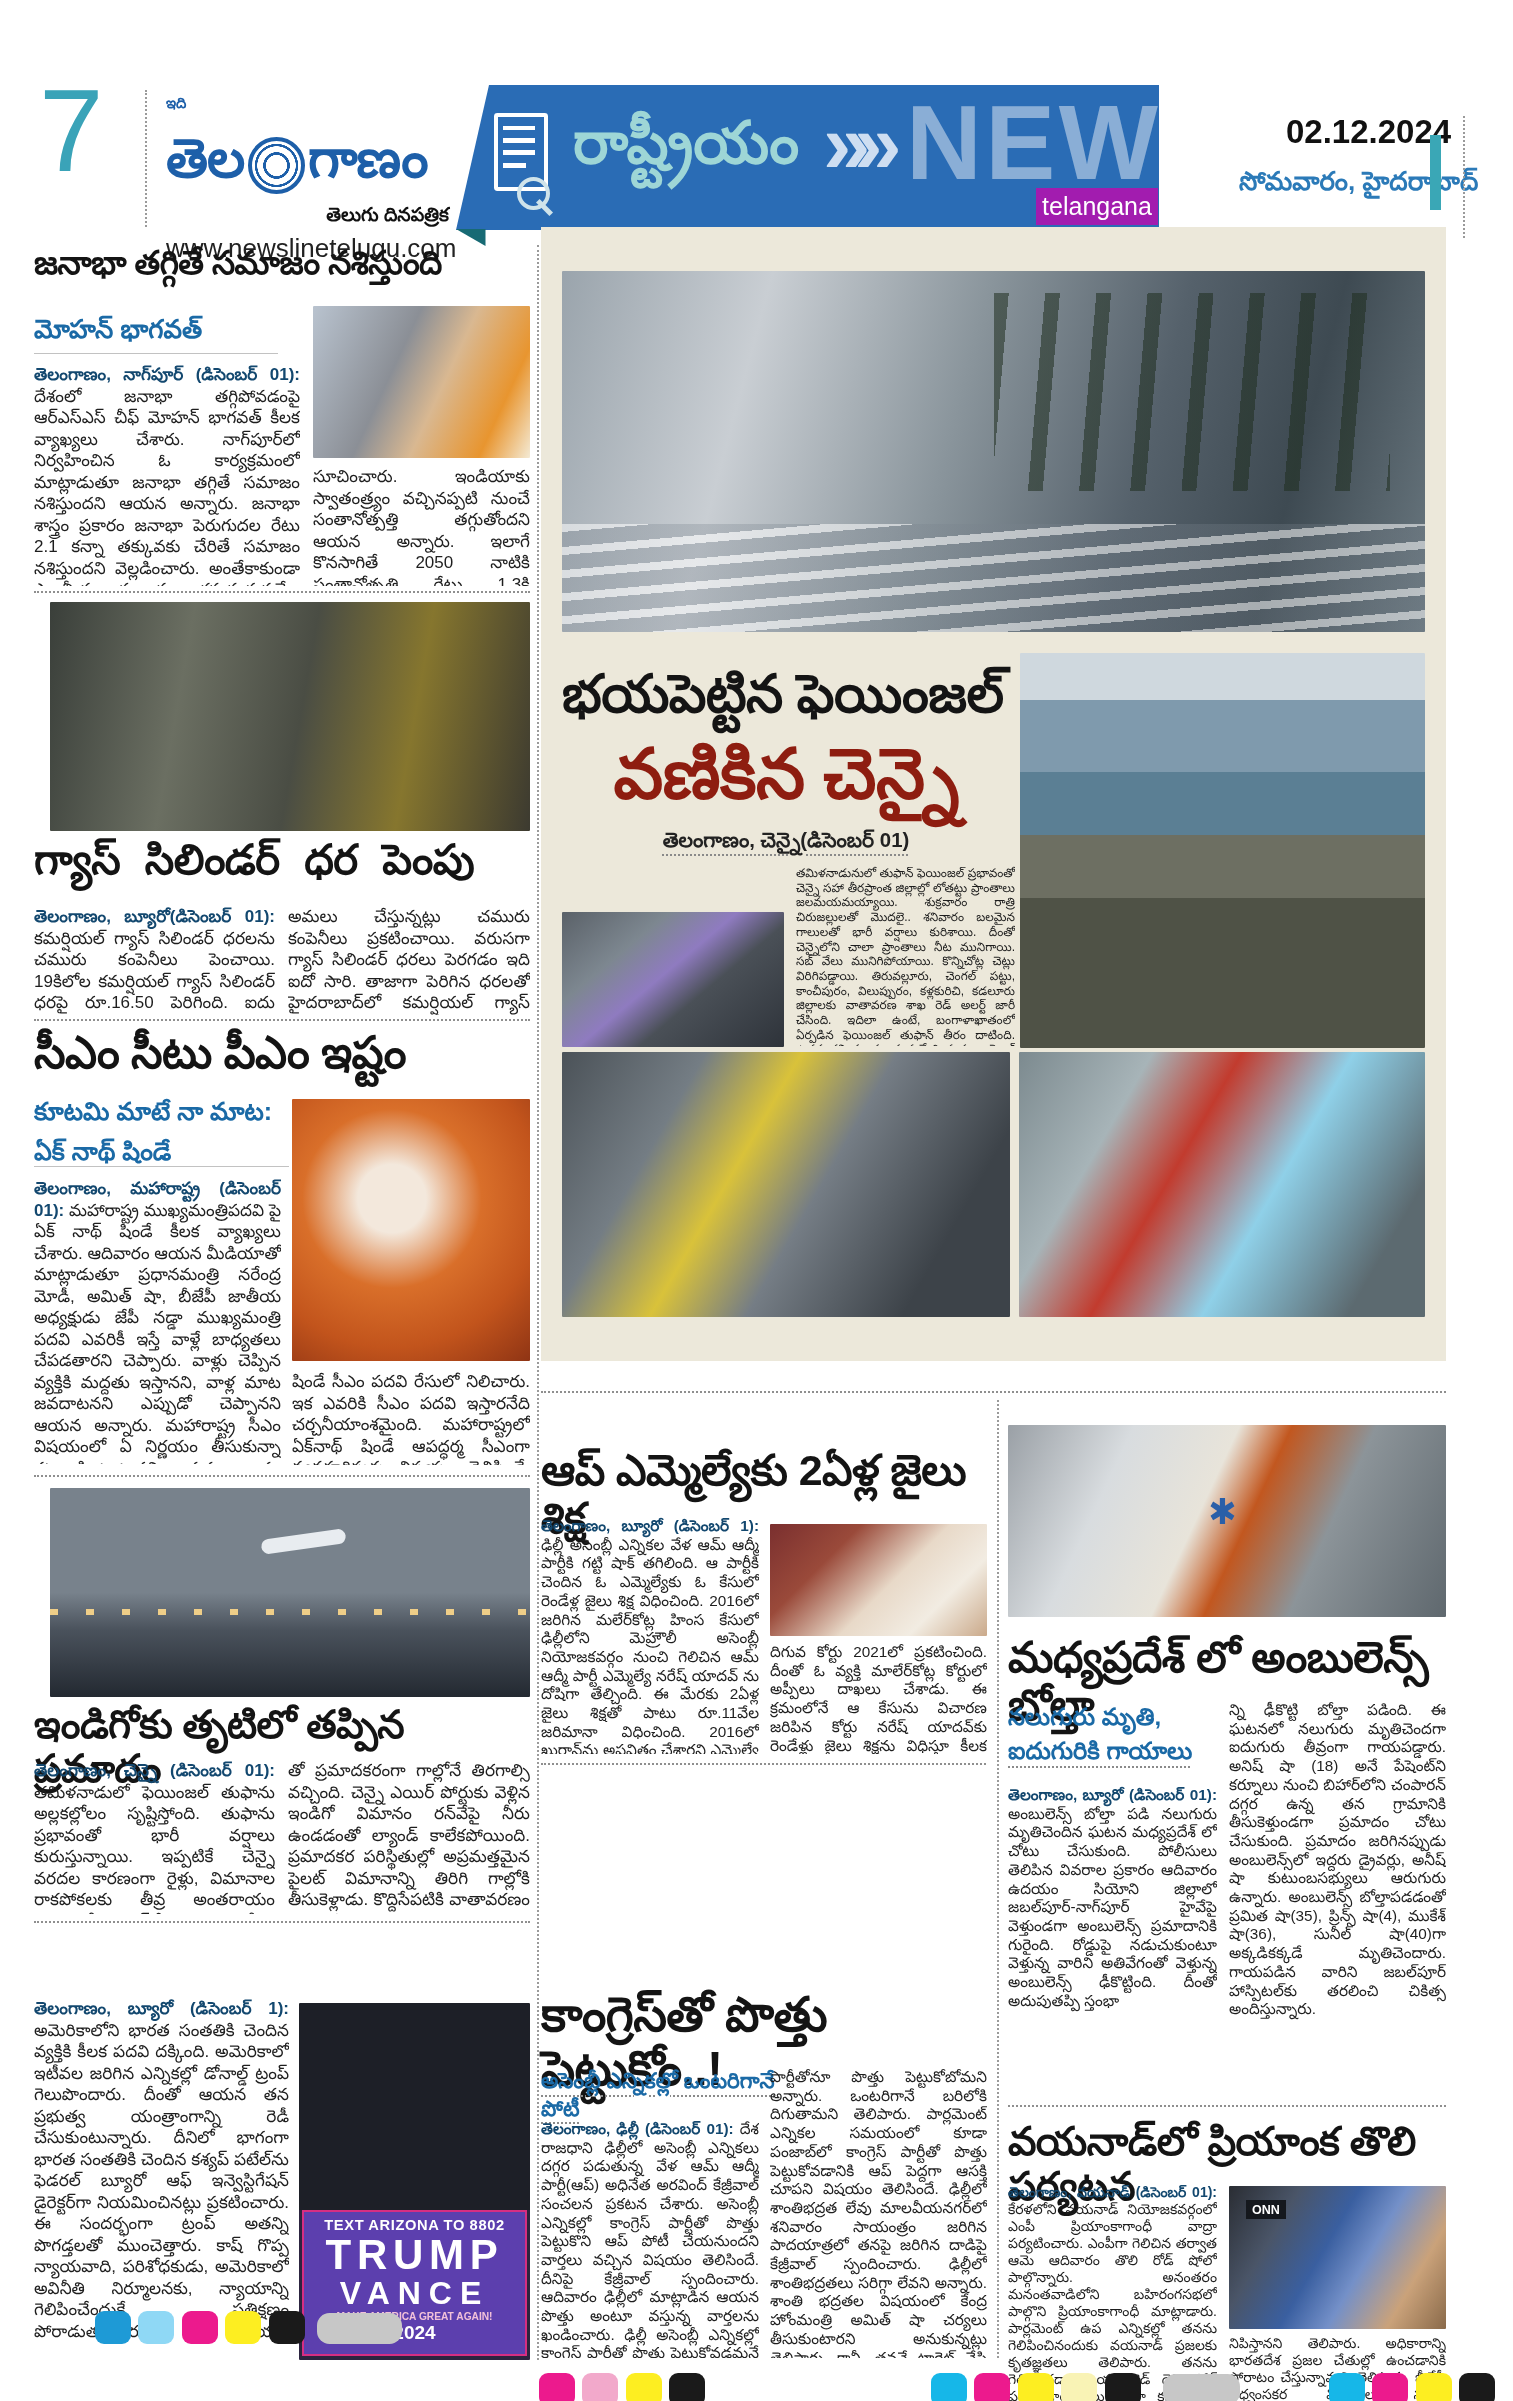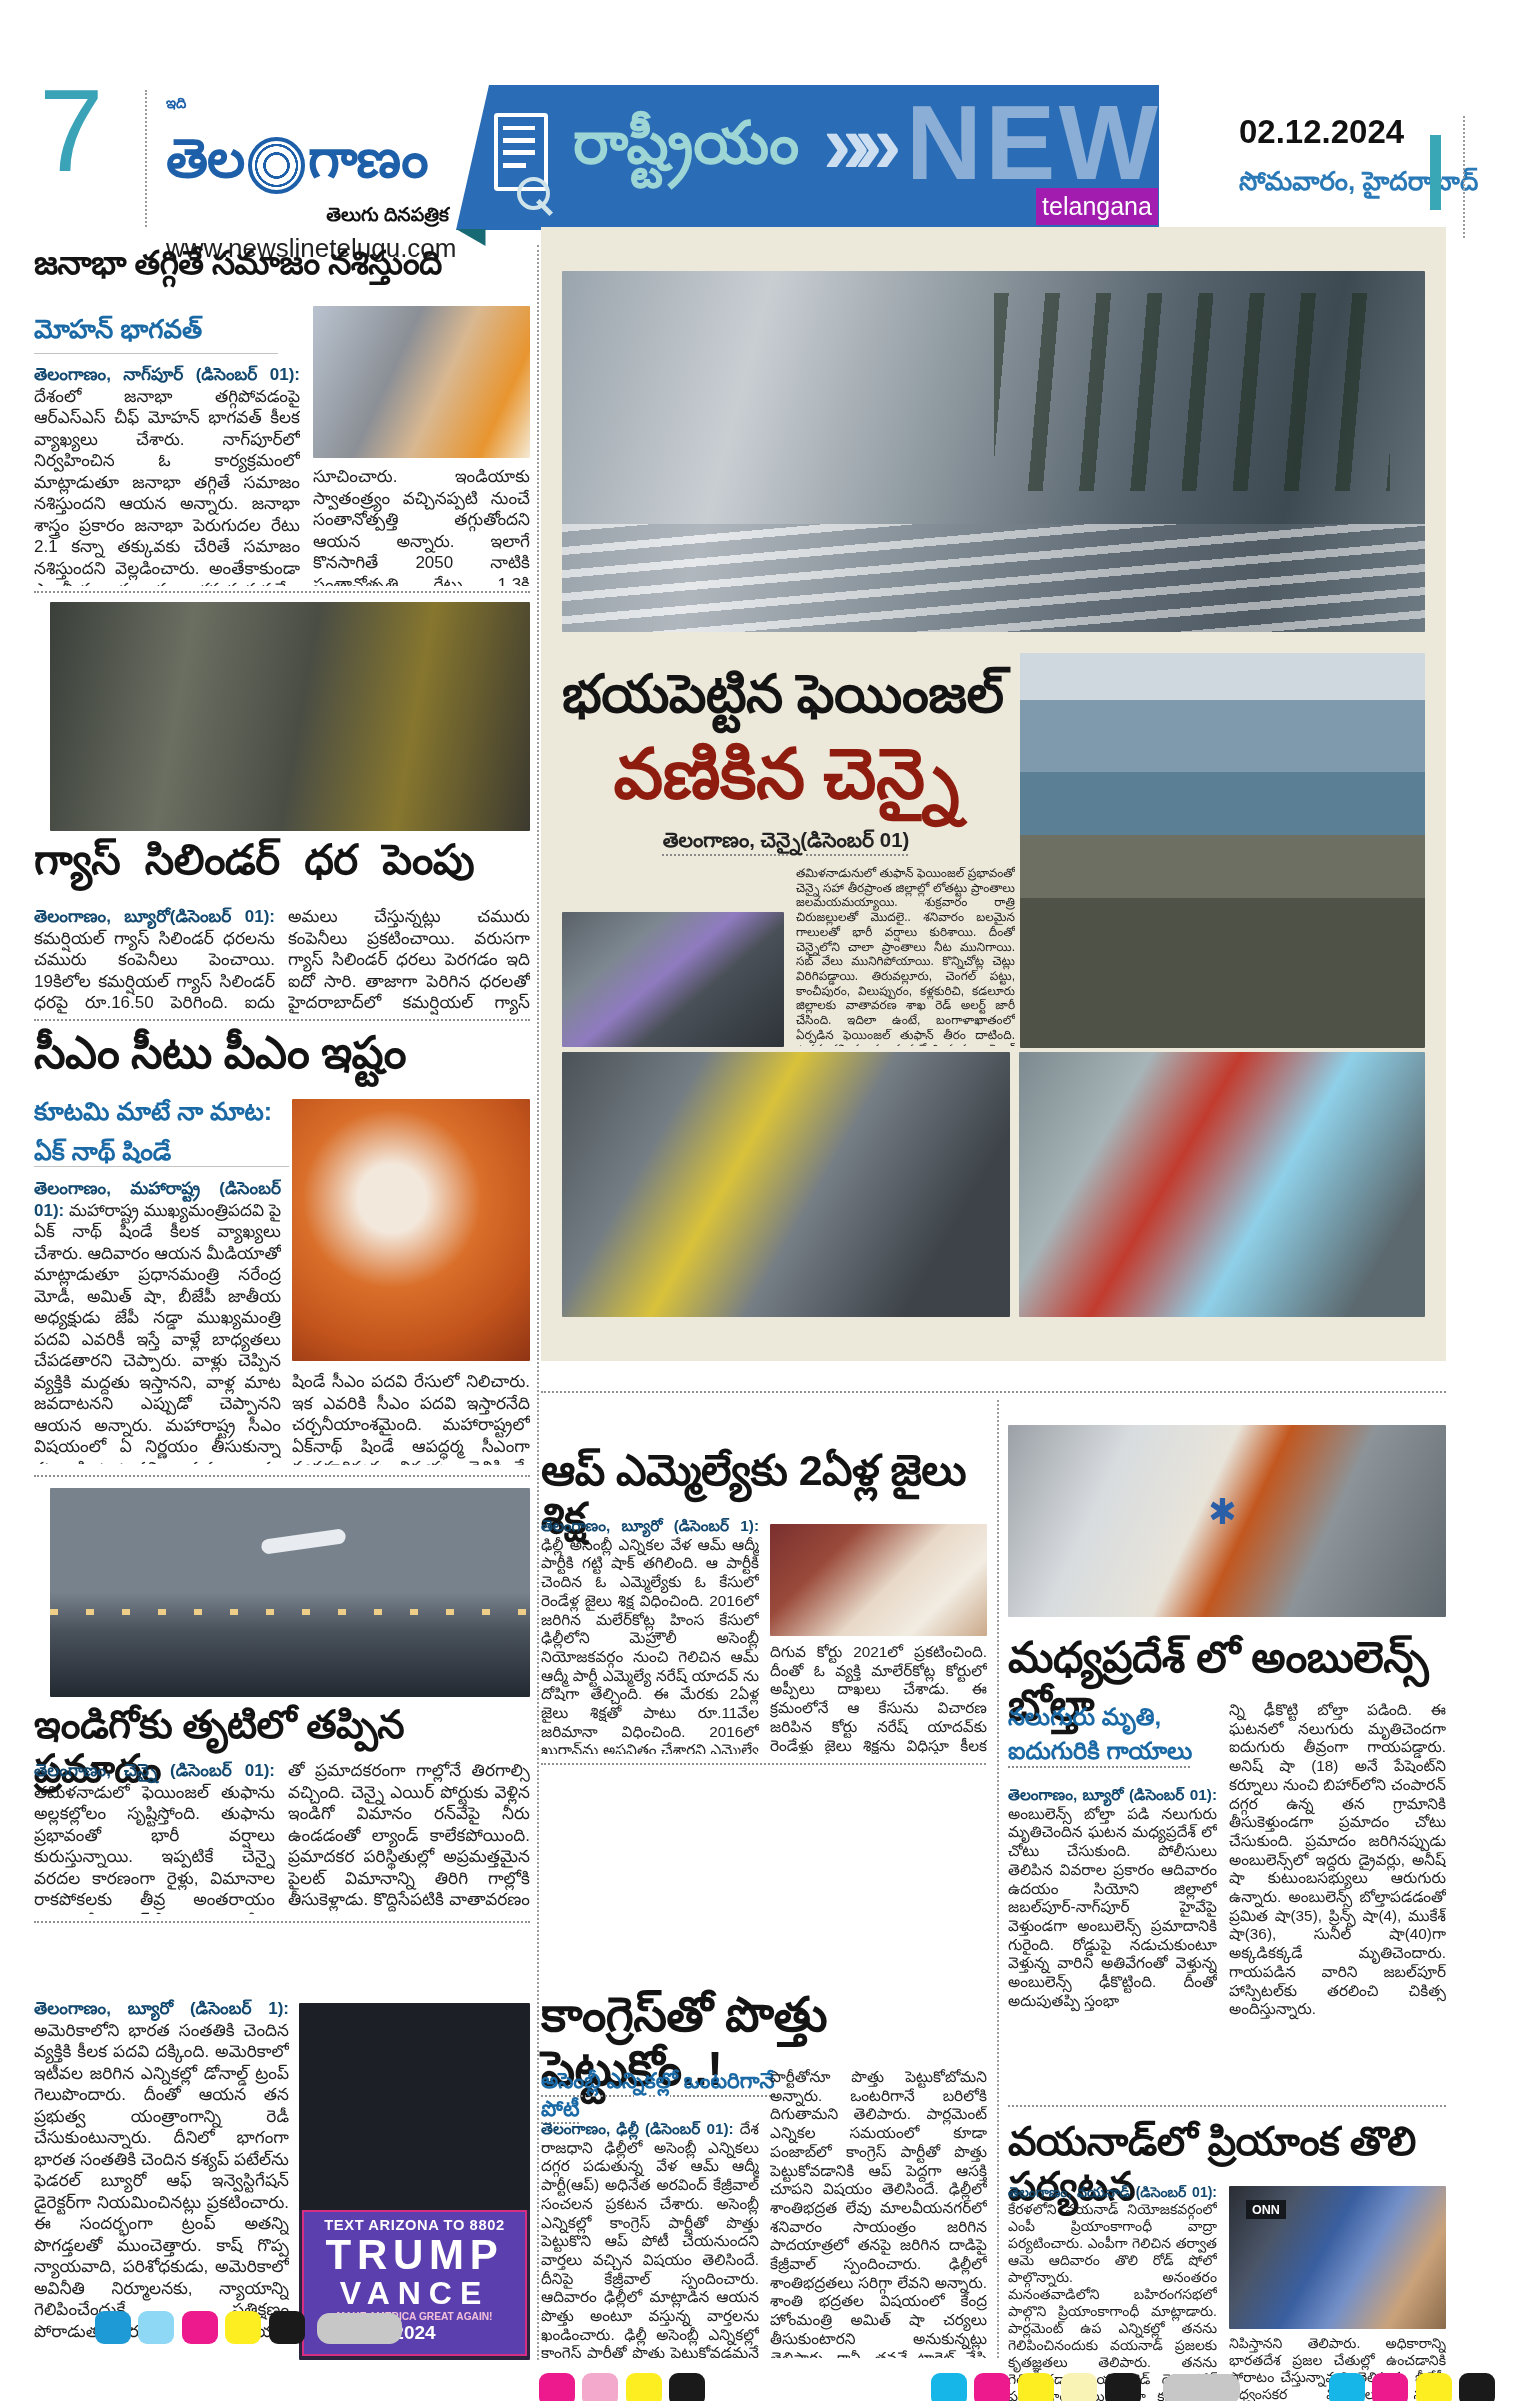--- a/index.html
+++ b/index.html
@@ -66,21 +66,21 @@
     <div style="position:absolute;left:48px;bottom:-26px;width:5.1px;height:19px;background:#cfe3ea;transform:rotate(-45deg);"></div>
   </div>
 
   <div class="abs" style="left:573px;top:109px;font-size:59px;font-weight:700;color:#9ed6d6;letter-spacing:0;">రాష్ట్రీయం</div>
   <div class="abs" style="left:823px;top:95px;font-size:85px;font-weight:700;color:rgba(235,242,252,0.85);letter-spacing:-16px;">»»</div>
   <div class="abs" style="left:906px;top:90px;font-size:105px;font-weight:800;color:rgba(255,255,255,0.45);letter-spacing:3.4px;line-height:1;">NEWS</div>
   <div class="abs" style="left:1036px;top:188px;width:122px;height:37px;background:#a21caf;display:flex;align-items:center;justify-content:center;">
     <span style="font-size:25px;color:#ffffff;">telangana</span>
   </div>
 
-  <div class="abs" style="left:1239px;top:113px;font-size:33px;font-weight:800;color:#111;">02.12.2024</div>
+  <div class="abs" style="left:1286px;top:113px;font-size:33px;font-weight:800;color:#111;">02.12.2024</div>
   <div class="abs" style="left:1239px;top:166px;font-size:26px;font-weight:700;color:#2b7ab8;">సోమవారం, హైదరాబాద్</div>
   <div class="abs" style="left:1430px;top:135px;width:11.3px;height:75px;background:#3aa7b6;"></div>
   <div class="dotted-v" style="left:1463px;top:116px;height:122px;"></div>
 
   <div class="dotted-v" style="left:537px;top:245px;height:2115px;"></div>
   <div class="dotted-v" style="left:997px;top:1400px;height:958px;"></div>
 
   <div class="hl" style="left:34px;top:245px;width:496px;font-size:33px;">జనాభా తగ్గితే సమాజం నశిస్తుంది</div>
   <div class="sub" style="left:34px;top:313px;font-size:26px;">మోహన్ భాగవత్</div>
   <div class="rule" style="left:34px;top:353px;width:244px;"></div>

